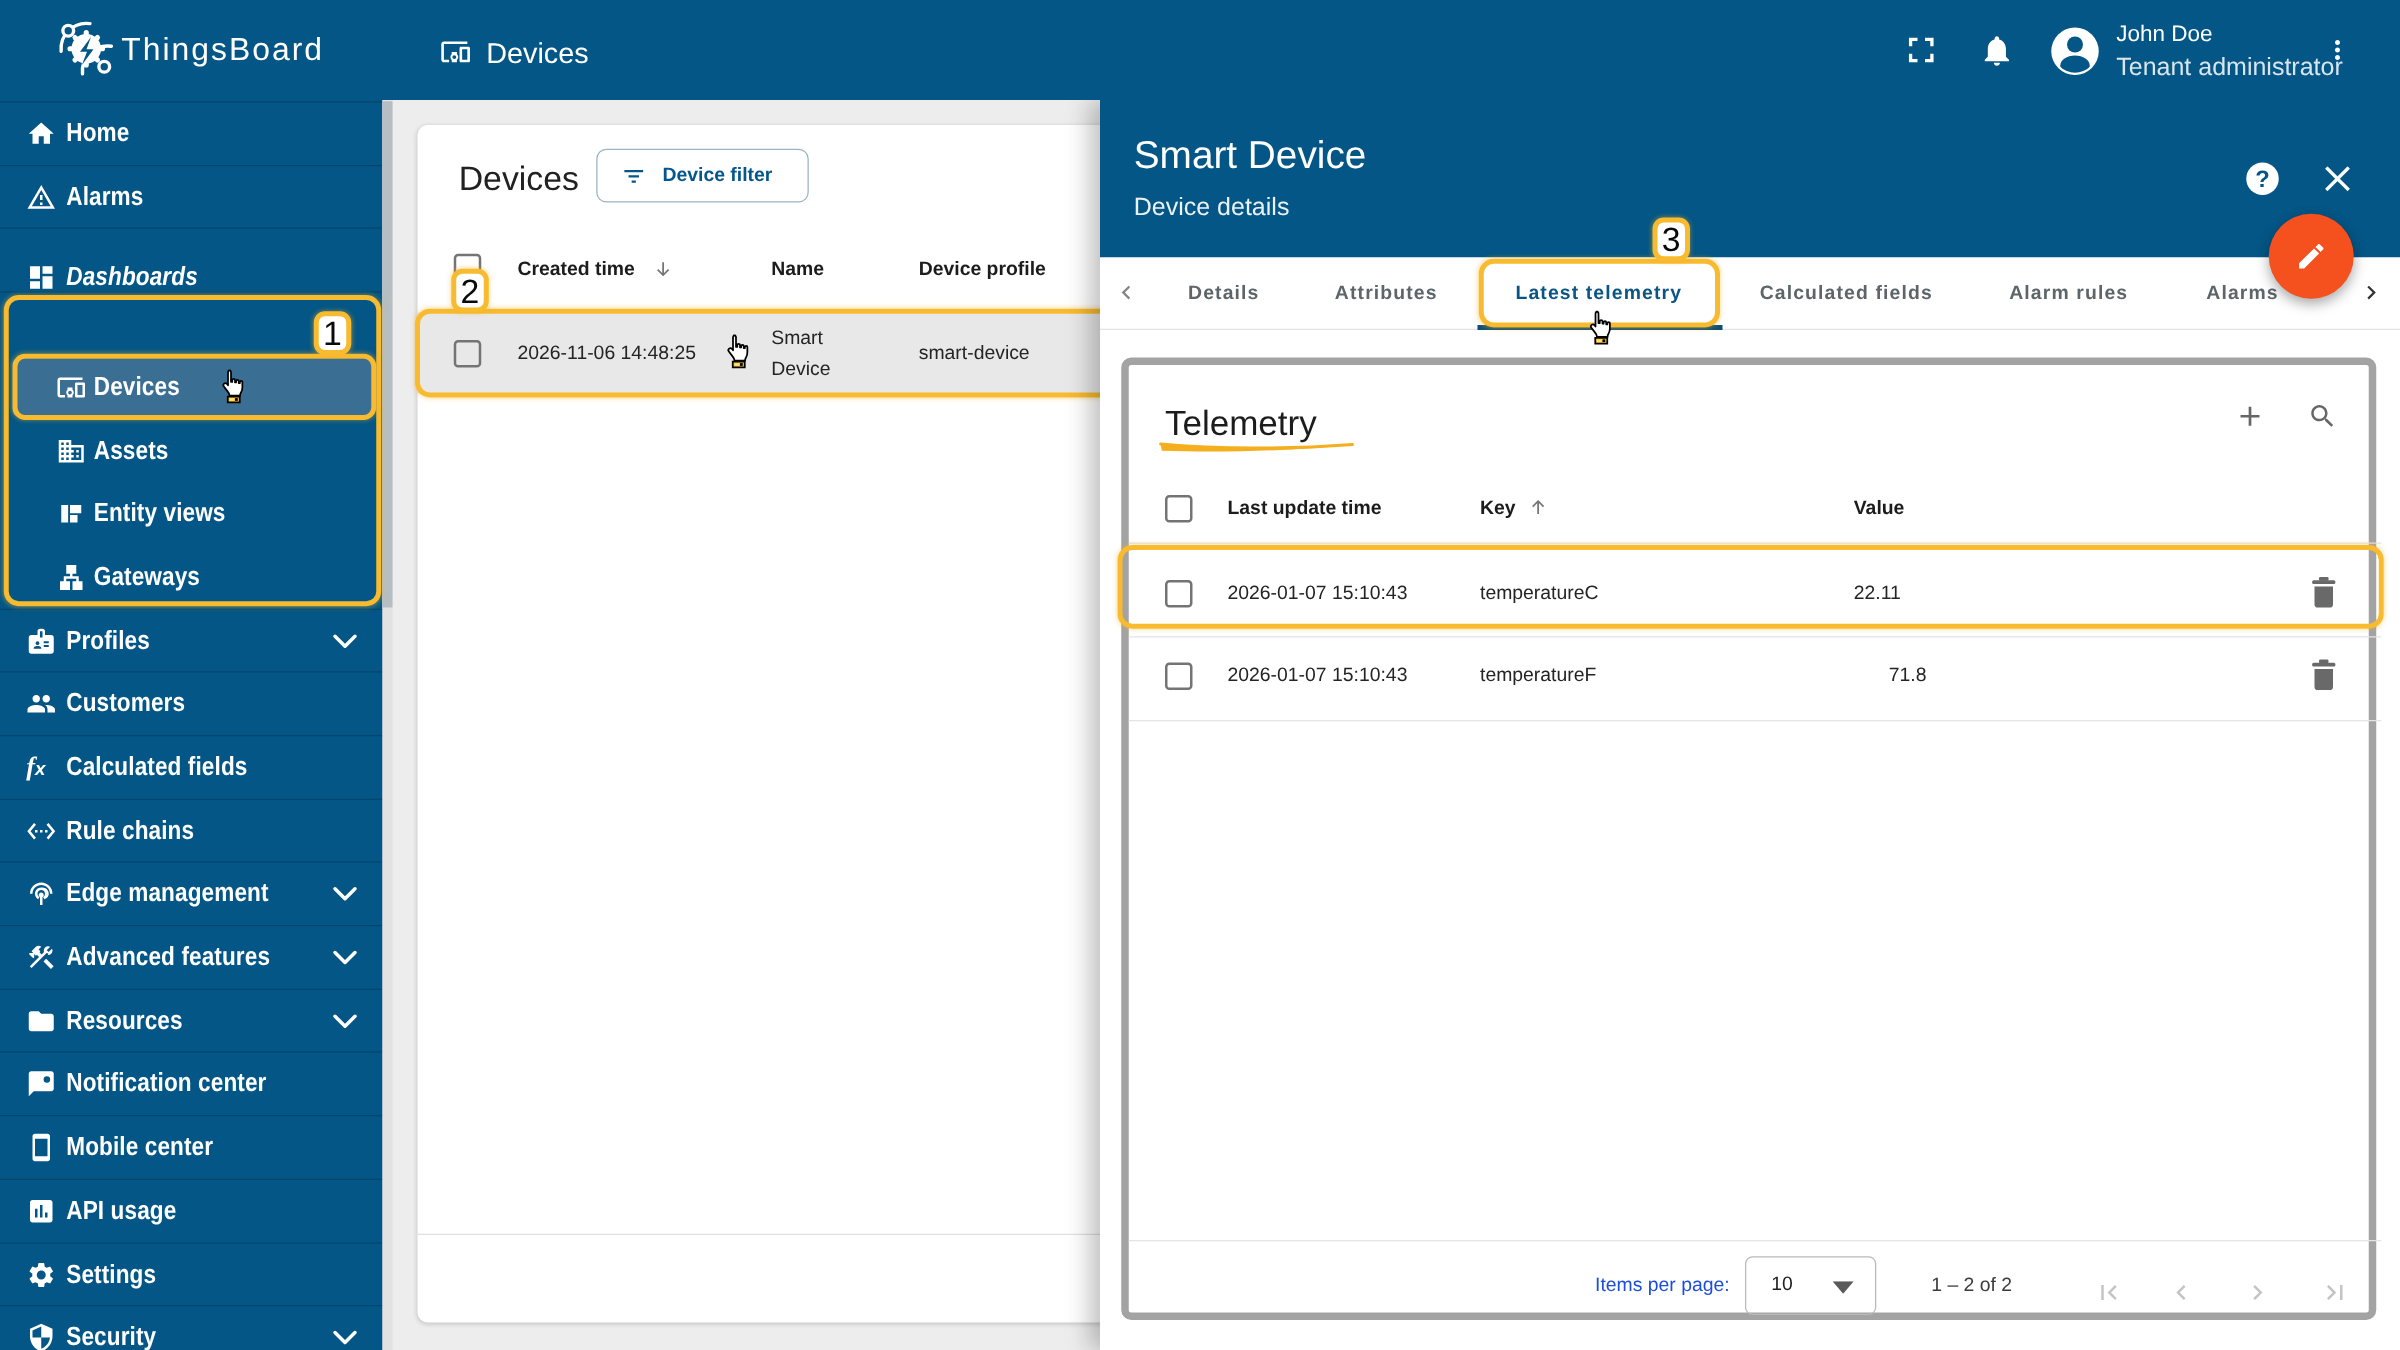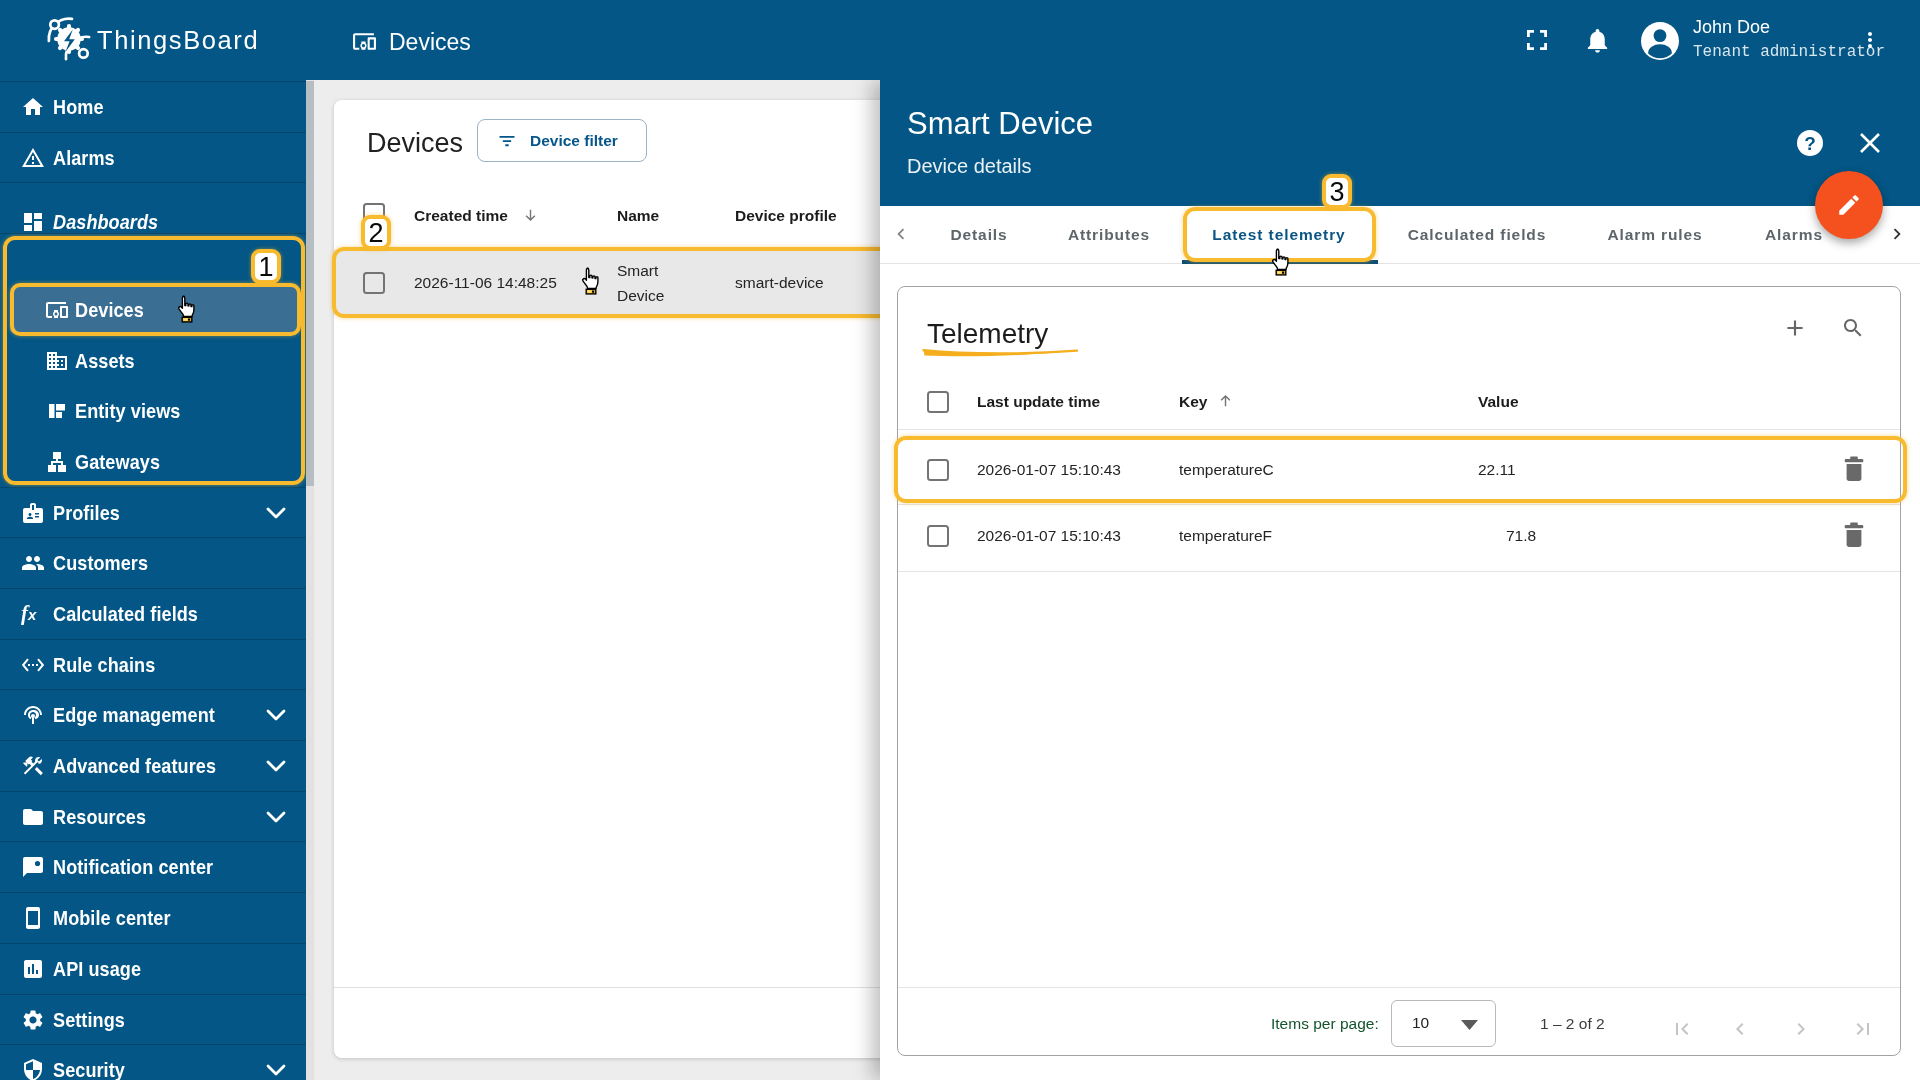--- a/index.html
+++ b/index.html
@@ -57,21 +57,21 @@
 <circle cx="20" cy="20" r="19" fill="#fff"></circle>
 <clipPath id="av">
         <circle cx="20" cy="20" r="17.2"></circle>
       </clipPath>
 <g clip-path="url(#av)" fill="#035685">
 <circle cx="20" cy="14.6" r="6.4"></circle>
 <ellipse cx="20" cy="31.5" rx="11.8" ry="8.2"></ellipse>
 </g>
 </svg>
 <div class="abs" style="left:1693px;top:17px;font-size:18px;color:#fff;">John Doe</div>
-<div class="abs" style="left:1693px;top:43px;font-size:16px;color:rgba(255,255,255,0.85);font-family:Liberation Mono, monospace;">Tenant administrator</div>
+<div class="abs" style="left:1693px;top:43px;font-size:20px;color:rgba(255,255,255,0.85);">Tenant administrator</div>
 <svg class="abs" style="left:1858px;top:28px;" width="24" height="24" viewBox="0 0 24 24" fill="#fff">
       <path d="M12 8c1.1 0 2-.9 2-2s-.9-2-2-2-2 .9-2 2 .9 2 2 2zm0 2c-1.1 0-2 .9-2 2s.9 2 2 2 2-.9 2-2-.9-2-2-2zm0 6c-1.1 0-2 .9-2 2s.9 2 2 2 2-.9 2-2-.9-2-2-2z"></path>
     </svg>
 </div>
 <div class="sidebar">
 <div class="sb-sep" style="top:1px;"></div>
 <div class="sb-item" style="top:1px;">
 <svg class="abs" style="left:21px;top:14px;" width="24" height="24" viewBox="0 0 24 24" fill="#fff">
         <path d="M10 20v-6h4v6h5v-8h3L12 3 2 12h3v8z"></path>
       </svg>
@@ -264,21 +264,21 @@
 <div class="tab" style="left:914px;transform:translateX(-50%);color:#5d6569;">Alarms</div>
 <div class="abs" style="left:302px;top:54px;width:196px;height:4px;background:#0d4f73;"></div>
 <svg class="abs" style="left:1006px;top:17px;" width="22" height="22" viewBox="0 0 24 24" fill="#333">
         <path d="M8.6 16.6 10 18l6-6-6-6-1.4 1.4L13.2 12z"></path>
       </svg>
 </div>
 <div class="abs" style="left:935px;top:91px;width:68px;height:68px;border-radius:50%;background:#f4511e;box-shadow:0 4px 10px rgba(0,0,0,0.35);z-index:3;"></div>
 <svg class="abs" style="left:956px;top:112px;z-index:4;" width="26" height="26" viewBox="0 0 24 24" fill="#fff">
       <path d="M3 17.25V21h3.75L17.81 9.94l-3.75-3.75L3 17.25zM20.71 7.04c.39-.39.39-1.02 0-1.41l-2.34-2.34c-.39-.39-1.02-.39-1.41 0l-1.83 1.83 3.75 3.75 1.83-1.83z"></path>
     </svg>
-<div class="abs" style="left:17px;top:206px;width:1004px;height:770px;border:1px solid #a3a3a3;border-radius:8px;background:#fff;">
+<div class="abs" style="left:17px;top:206px;width:1004px;height:770px;border:6px solid #a3a3a3;border-radius:8px;background:#fff;">
 <div class="abs" style="left:29px;top:31px;font-size:28px;color:#1c1c1c;">Telemetry</div>
 <svg class="abs" style="left:22px;top:60px;" width="160" height="13" viewBox="0 0 160 13">
         <path d="M3.5 3.2 C50 7.8 110 7.2 157 3.6 C110 8.8 52 10.3 4.5 8.6 Z" fill="#f4ae1e"></path>
         <path d="M3.5 3.2 C50 7.8 110 7.2 157 3.6" stroke="#f4ae1e" stroke-width="2.4" fill="none" stroke-linecap="round"></path>
       </svg>
 <svg class="abs" style="left:884px;top:28px;" width="26" height="26" viewBox="0 0 24 24" fill="#666">
         <path d="M11 5h2v6h6v2h-6v6h-2v-6H5v-2h6z"></path>
       </svg>
 <svg class="abs" style="left:943px;top:29px;" width="24" height="24" viewBox="0 0 24 24" fill="#666">
         <path d="M15.5 14h-.79l-.28-.27C15.41 12.59 16 11.11 16 9.5 16 5.91 13.09 3 9.5 3S3 5.91 3 9.5 5.91 16 9.5 16c1.61 0 3.09-.59 4.23-1.57l.27.28v.79l5 4.99L20.49 19l-4.99-5zm-6 0C7.01 14 5 11.99 5 9.5S7.01 5 9.5 5 14 7.01 14 9.5 11.99 14 9.5 14z"></path>
@@ -305,21 +305,21 @@
 <div class="cell" style="left:79px;top:240px;">2026-01-07 15:10:43</div>
 <div class="cell" style="left:281px;top:240px;">temperatureF</div>
 <div class="cell" style="left:608px;top:240px;">71.8</div>
 <svg class="abs" style="left:946px;top:235px;" width="20" height="26" viewBox="0 0 20 26" fill="#696969">
         <rect x="6.2" y="0.6" width="7.6" height="3" rx="1"></rect>
         <rect x="0.7" y="3.1" width="18.6" height="3.1" rx="1.2"></rect>
         <path d="M2.6 8.1 h14.8 v14.4 c0 1.4-1.05 2.5-2.4 2.5 H5 c-1.35 0-2.4-1.1-2.4-2.5 z"></path>
       </svg>
 <div class="abs" style="left:0;top:284px;width:1002px;height:1px;background:#e4e4e4;"></div>
 <div class="abs" style="left:0;top:700px;width:1002px;height:1px;background:#e4e4e4;"></div>
-<div class="cell" style="left:373px;top:728px;color:#14532d;">Items per page:</div>
+<div class="cell" style="left:373px;top:728px;color:#1d4ed8;">Items per page:</div>
 <div class="abs" style="left:493px;top:713px;width:105px;height:47px;border:1px solid #b9b9b9;border-radius:6px;">
 <div class="cell" style="left:20px;top:13px;color:#222;">10</div>
 <svg class="abs" style="left:69px;top:19px;" width="17" height="10" viewBox="0 0 17 10" fill="#5a5a5a">
           <path d="M0 0 L17 0 L8.5 10 z"></path>
         </svg>
 </div>
 <div class="cell" style="left:642px;top:728px;color:#3c3c3c;">1 – 2 of 2</div>
 <svg class="abs" style="left:772px;top:730px;" width="24" height="24" viewBox="0 0 24 24" fill="#c4c4c4">
         <path d="M18.41 16.59 13.82 12l4.59-4.59L17 6l-6 6 6 6zM6 6h2v12H6z"></path>
       </svg>

